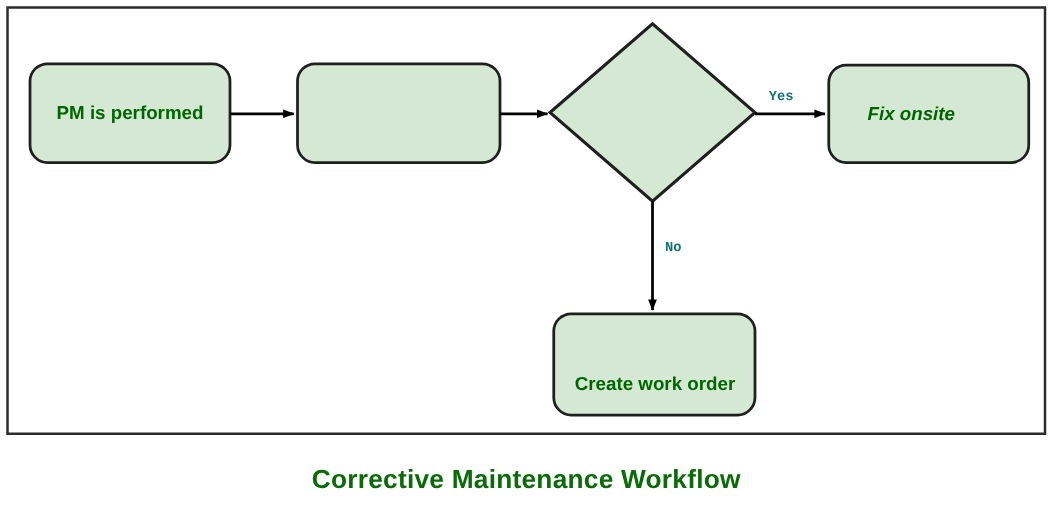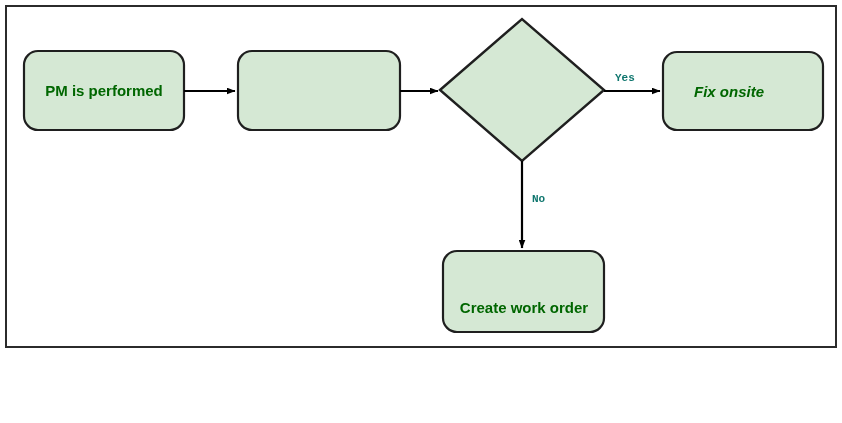--- a/index.html
+++ b/index.html
@@ -108,14 +108,15 @@
     <div class="node-label" style="left:656px; top:45px; width:132px; height:78px;font-style:italic;">Fix onsite</div>
 
     <div class="node-label" style="left:452px; top:260px; width:130px; height:81px;">Create work order</div>
 
     <div class="edge-label" style="left:608px; top:63px;">Yes</div>
 
     <div class="edge-label" style="left:525px; top:184px;">No</div>
 
   </div>
 
+  <div id="chart-title">Corrective Maintenance Workflow</div>
 
 </div>
 
 </body></html>

